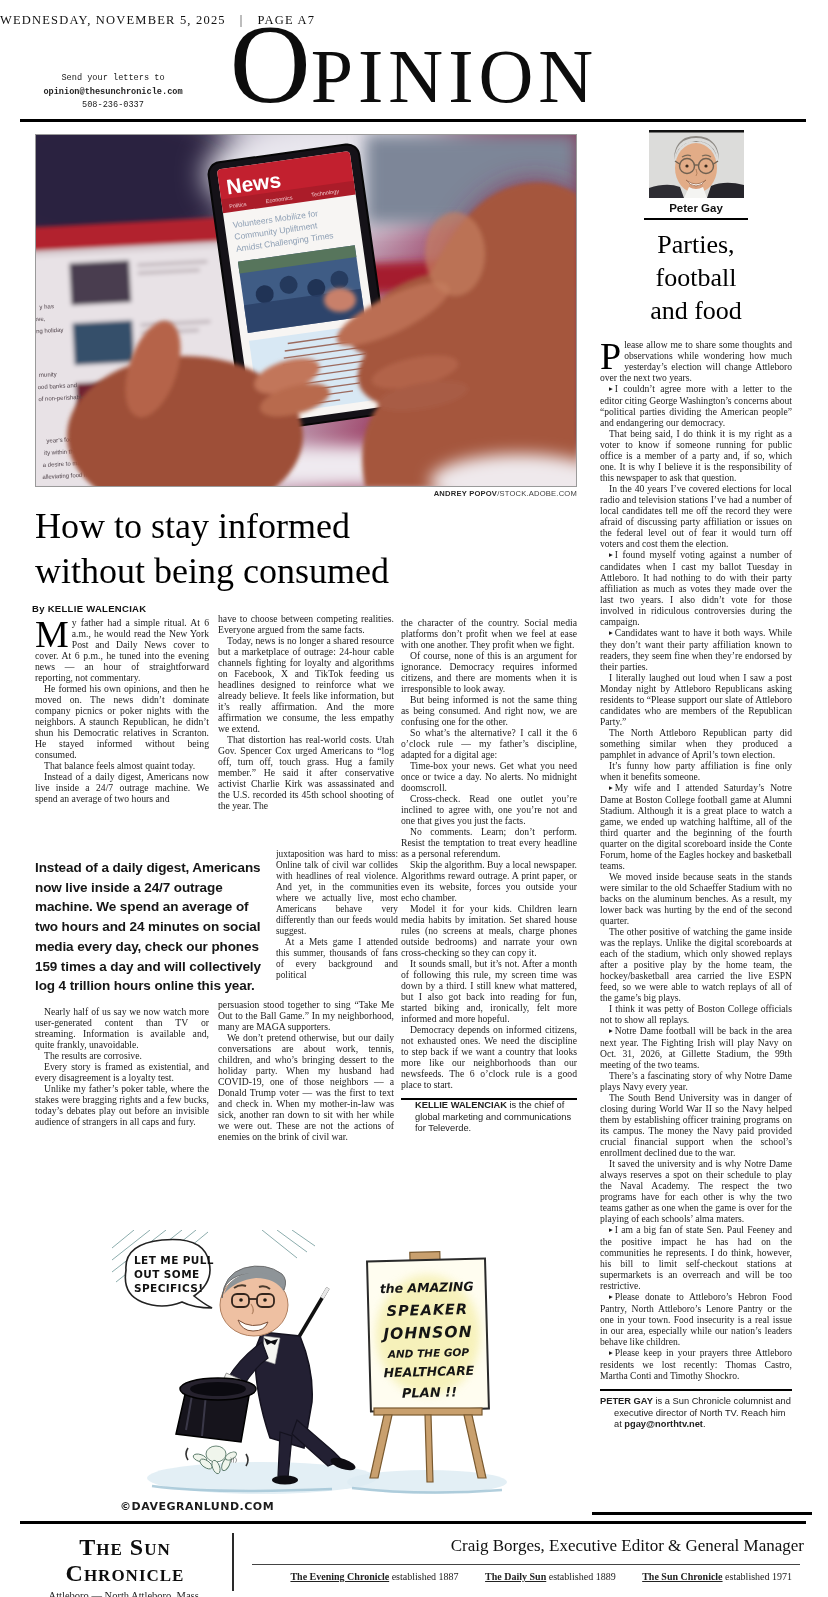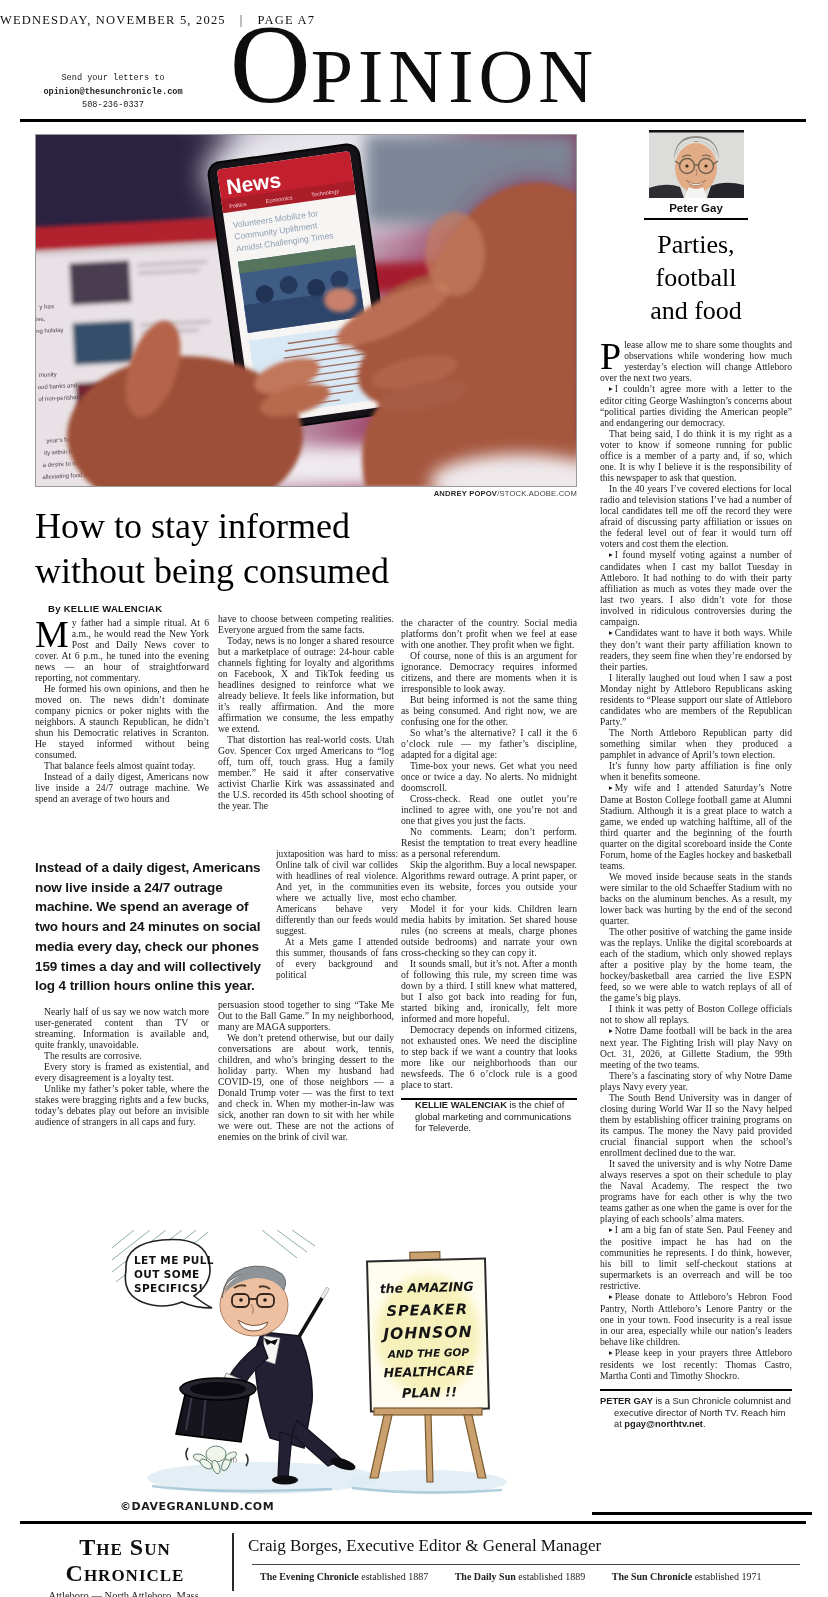--- a/index.html
+++ b/index.html
@@ -21,21 +21,21 @@
   
   .mainphoto{position:absolute;left:35px;top:134px;width:542px;height:353px;}
   .mainphoto svg{display:block;}
   .credit{position:absolute;top:489px;left:35px;width:542px;text-align:right;
           font-family:"Liberation Sans",sans-serif;font-size:7.6px;color:#3c3c3c;letter-spacing:.2px;}
   .credit b{color:#2a2a2a;}
 
   
   .headline{position:absolute;left:35px;top:504px;width:545px;
             font-size:36px;line-height:45px;color:#000;}
-  .byline{position:absolute;left:48px;top:603px;font-family:"Liberation Sans",sans-serif;
+  .byline{position:absolute;left:32px;top:603px;font-family:"Liberation Sans",sans-serif;
           font-size:9.5px;font-weight:bold;letter-spacing:.3px;color:#111;}
   .art{position:absolute;font-size:9.7px;line-height:11px;text-align:justify;overflow:hidden;}
   .art p{margin:0;text-indent:9px;}
   .art p.cont{text-indent:0;}
   .dropcap{float:left;font-size:38px;line-height:30px;padding:2px 3px 0 0;color:#000;}
   #col1top{left:35px;top:617px;width:174px;height:241px;}
   #pullquote{position:absolute;left:35px;top:858px;width:238px;height:148px;
              font-family:"Liberation Sans",sans-serif;font-weight:bold;font-size:13.5px;
              line-height:19.7px;color:#161616;letter-spacing:-.1px;overflow:hidden;}
   #col1bot{left:35px;top:1006px;width:174px;height:160px;}
@@ -63,26 +63,26 @@
 
   
   .cartoon{position:absolute;left:112px;top:1230px;width:465px;height:290px;}
 
   
   .rule-bottom{position:absolute;top:1521px;left:20px;right:22px;height:3px;background:#000;}
   .f-left{position:absolute;left:30px;top:1534px;width:190px;text-align:center;}
   .f-brand{font-variant:small-caps;font-weight:bold;font-size:24px;letter-spacing:1px;color:#0d0d0d;line-height:26px;}
   .f-loc{font-size:10.5px;margin-top:4px;color:#222;}
   .f-div{position:absolute;left:232px;top:1533px;width:2px;height:58px;background:#2a2a2a;}
-  .f-center{position:absolute;left:248px;right:24px;top:1536px;text-align:left;}
+  .f-center{position:absolute;left:248px;right:24px;top:1536px;text-align:right;}
   .f-editor{font-size:17px;color:#111;}
   .f-hrule{height:1px;background:#444;margin:8px 4px 6px;}
   .f-hist{font-size:10px;color:#222;}
   .f-hist .ent{margin:0 12px;white-space:nowrap;}
-  .f-hist b{font-weight:bold;}
+  .f-hist b{font-weight:bold;text-decoration:underline;}
 
   .frag{font-family:"Liberation Sans",sans-serif;}
 </style>
 </head>
 <body>
 
 <div class="page">
 
   <div class="dateline">
     <span>WEDNESDAY, NOVEMBER 5, 2025</span><span class="sep">|</span><span>PAGE A7</span>

